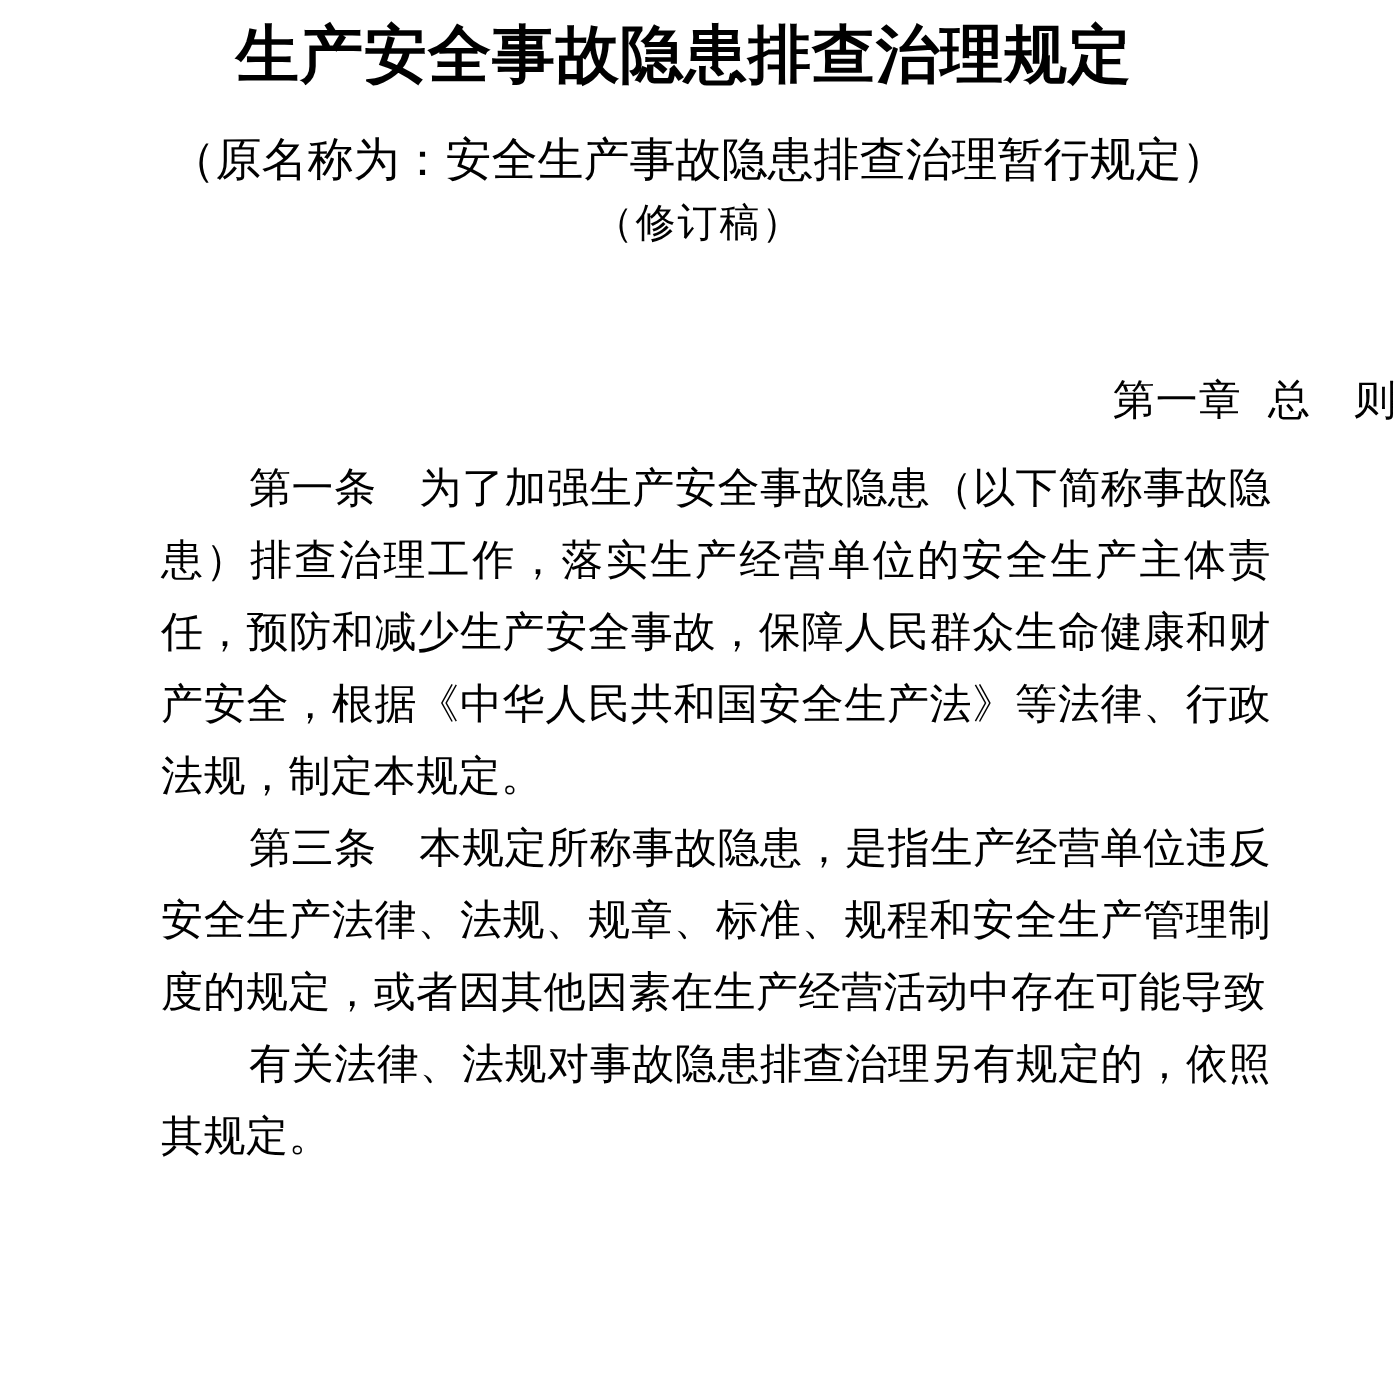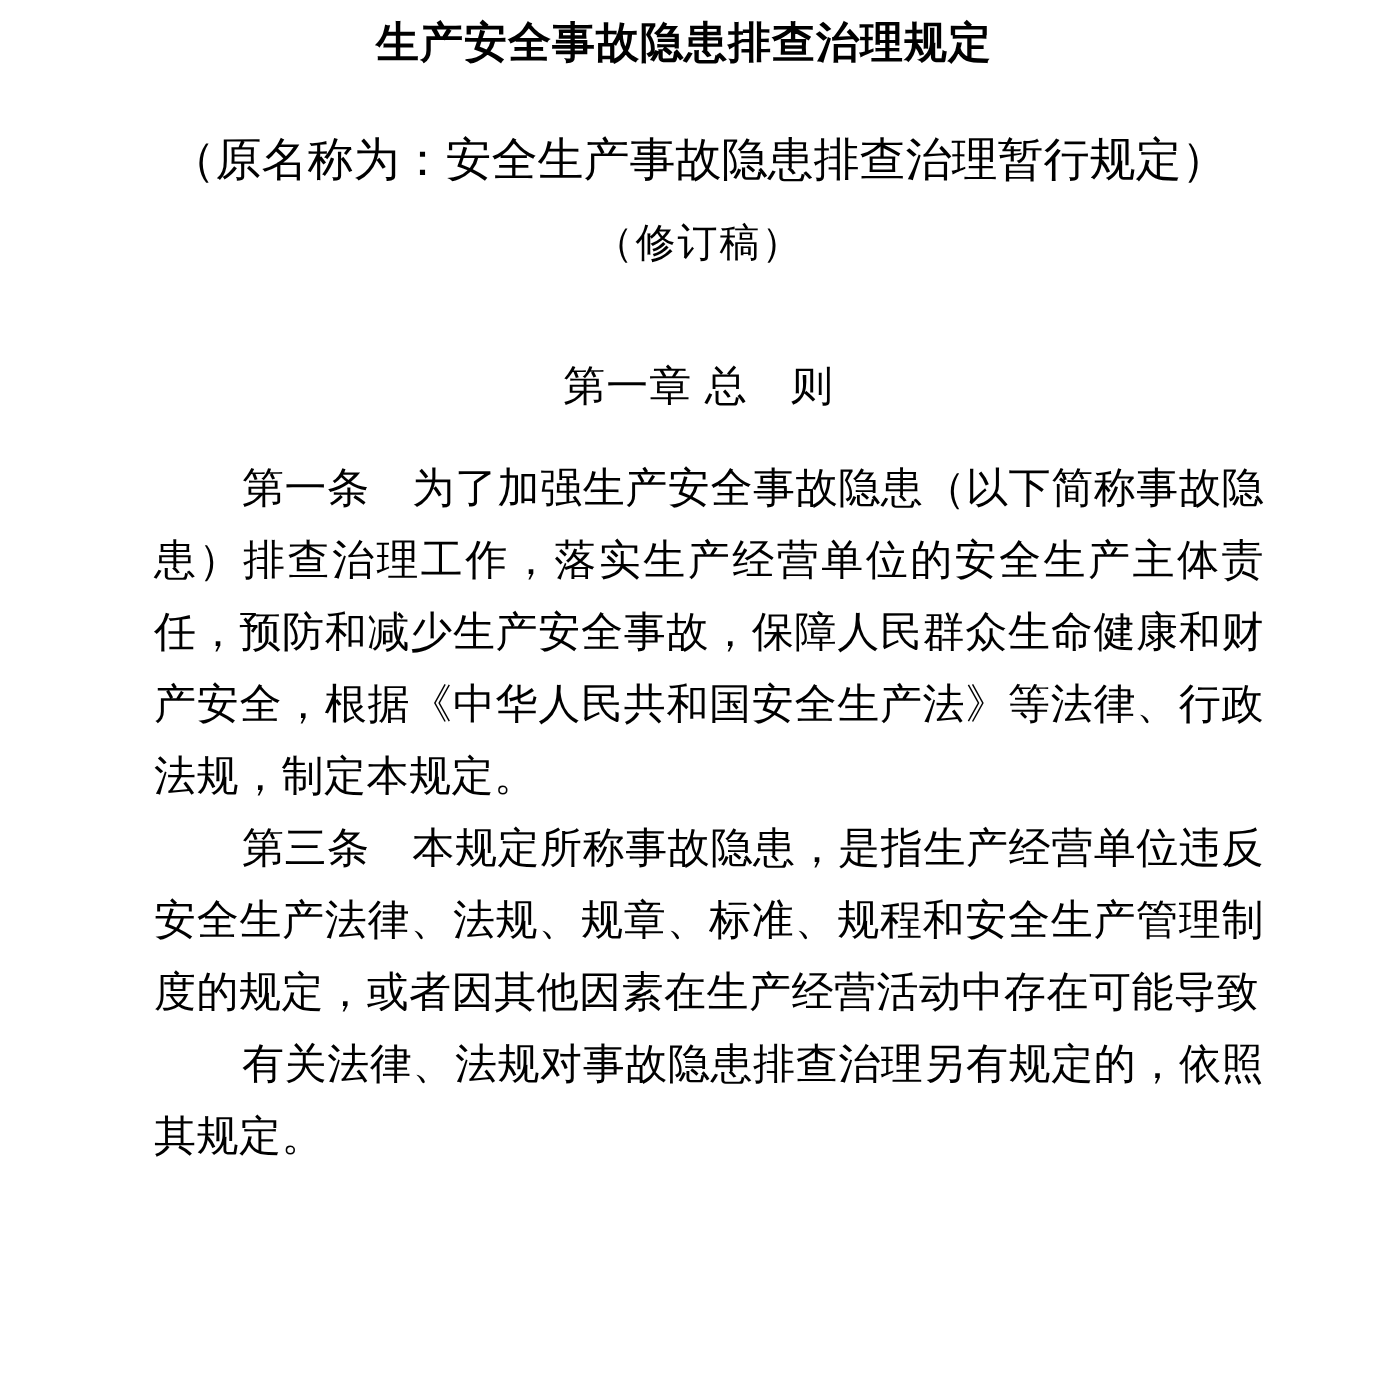--- a/index.html
+++ b/index.html
@@ -23,21 +23,21 @@
     box-sizing: border-box;
   }
 
   
   .title-main {
     position: absolute;
     top: 18px;
     left: 0;
     width: 1368px;
     text-align: center;
-    font-size: 43px;
+    font-size: 63px;
     font-weight: bold;
     letter-spacing: 1px;
     line-height: 1.18;
     font-family: "Liberation Serif", "DejaVu Serif", serif;
     white-space: nowrap;
   }
 
   .title-sub {
     position: absolute;
     top: 133px;
@@ -47,52 +47,52 @@
     font-size: 46px;
     font-weight: normal;
     line-height: 1.18;
     letter-spacing: 0px;
     font-family: "Liberation Serif", "DejaVu Serif", serif;
     white-space: nowrap;
   }
 
   .title-rev {
     position: absolute;
-    top: 219px;
+    top: 199px;
     left: 0;
     width: 1397px;
     text-align: center;
     font-size: 40px;
     font-weight: normal;
     letter-spacing: 2px;
     line-height: 1.2;
     font-family: "Liberation Serif", "DejaVu Serif", serif;
     white-space: nowrap;
   }
 
   
   .chapter-heading {
     position: absolute;
-    top: 361px;
+    top: 378px;
     left: 0;
     width: 1397px;
-    text-align: center;
+    text-align: right;
     font-size: 42px;
     font-weight: normal;
     line-height: 1.2;
     letter-spacing: 1px;
-    font-family: Liberation Sans, sans-serif;
+    font-family: Liberation Mono, monospace;
     white-space: pre;
   }
 
   
   .body-block {
     position: absolute;
     top: 452px;
-    left: 154px;
+    left: 161px;
     width: 1110px;
   }
 
   .para {
     font-size: 42px;
     line-height: 72px;
     text-align: justify;
     text-align-last: left;
     text-justify: inter-character;
     font-family: "Liberation Serif", "DejaVu Serif", serif;

